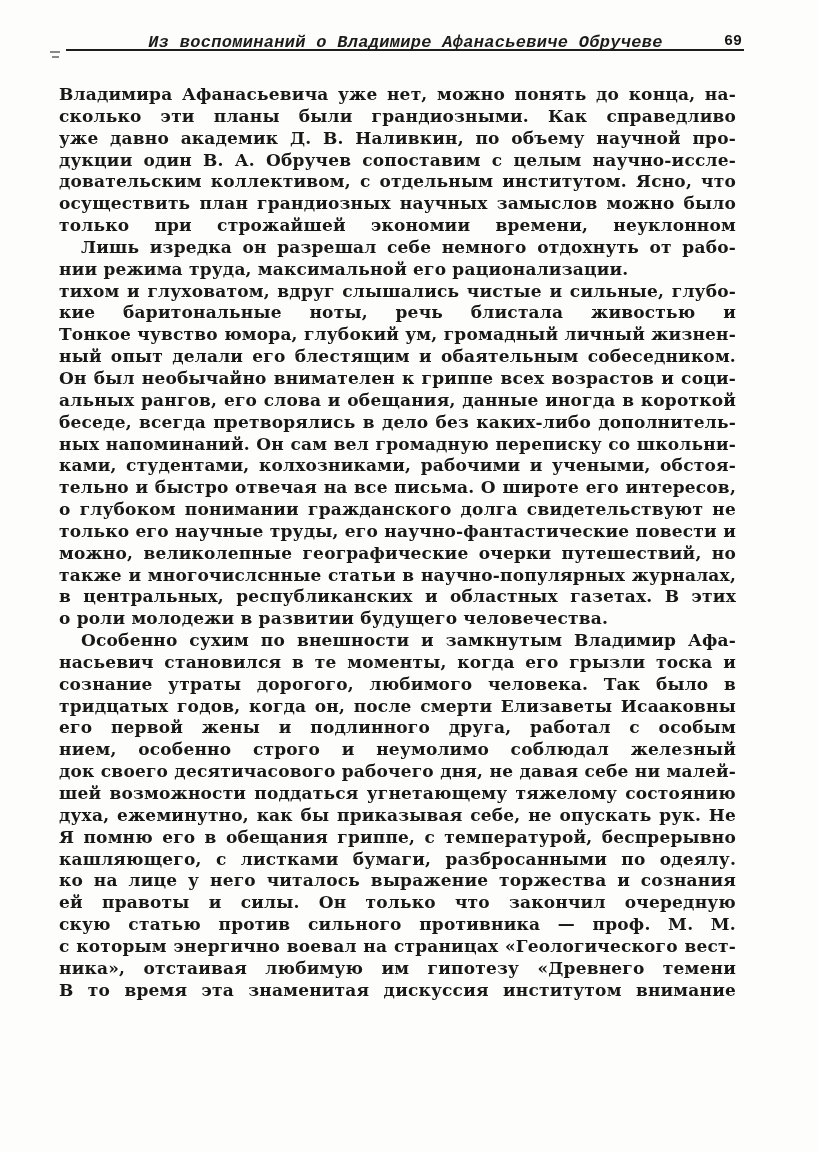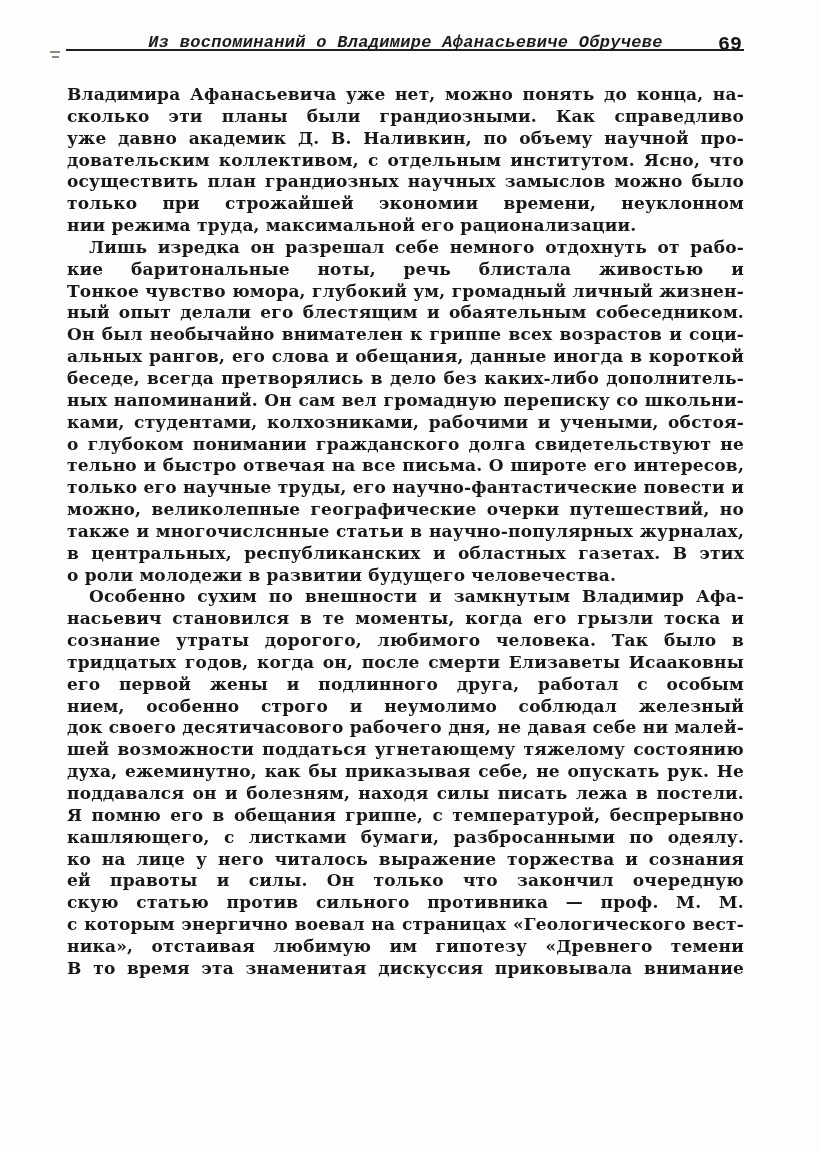--- a/index.html
+++ b/index.html
@@ -31,38 +31,38 @@
     font-size: 17px;
     letter-spacing: 0.3px;
     color: #1c1c1a;
   }
   .page-number {
     position: absolute;
     right: 2px;
     top: 0;
     font-style: normal;
     font-weight: 700;
-    font-size: 20px;
+    font-size: 15px;
     color: #161614;
   }
   .header-rule {
     position: absolute;
     left: 66px;
     top: 49px;
     width: 678px;
     height: 2px;
     background: #1d1d1b;
     box-shadow: 0 3px 0 -1px rgba(50,50,48,0.25);
   }
   .scan-speck { position: absolute; background: #8a8a86; }
   .speck-a { left: 50px; top: 51px; width: 10px; height: 2px; }
   .speck-b { left: 52px; top: 56px; width: 7px;  height: 2px; }
   .body-text {
     position: absolute;
-    left: 67px;
+    left: 59px;
     top: 84px;
     width: 677px;
     font-weight: 700;
     font-size: 17px;
     letter-spacing: 0.2px;
     color: #181816;
   }
   .line {
     height: 21.85px;
     line-height: 21.85px;
@@ -84,53 +84,54 @@
   </div>
 
   <div class="header-rule"></div>
   <div class="scan-speck speck-a"></div>
   <div class="scan-speck speck-b"></div>
 
   <div class="body-text">
       <div class="line">Владимира Афанасьевича уже нет, можно понять до конца, на-</div>
       <div class="line">сколько эти планы были грандиозными. Как справедливо отметил</div>
       <div class="line">уже давно академик Д. В. Наливкин, по объему научной про-</div>
+      <div class="line">дукции один В. А. Обручев сопоставим с целым научно-иссле-</div>
       <div class="line">довательским коллективом, с отдельным институтом. Ясно, что</div>
       <div class="line">осуществить план грандиозных научных замыслов можно было</div>
       <div class="line">только при строжайшей экономии времени, неуклонном соблюде-</div>
+      <div class="line indent">Лишь изредка он разрешал себе немного отдохнуть от рабо-</div>
       <div class="line lastline">нии режима труда, максимальной его рационализации.</div>
-      <div class="line indent">Лишь изредка он разрешал себе немного отдохнуть от рабо-</div>
+      <div class="line">тихом и глуховатом, вдруг слышались чистые и сильные, глубо-</div>
       <div class="line">кие баритональные ноты, речь блистала живостью и остроумием.</div>
       <div class="line">Тонкое чувство юмора, глубокий ум, громадный личный жизнен-</div>
       <div class="line">ный опыт делали его блестящим и обаятельным собеседником.</div>
       <div class="line">Он был необычайно внимателен к гриппе всех возрастов и соци-</div>
       <div class="line">альных рангов, его слова и обещания, данные иногда в короткой</div>
       <div class="line">беседе, всегда претворялись в дело без каких-либо дополнитель-</div>
       <div class="line">ных напоминаний. Он сам вел громадную переписку со школьни-</div>
       <div class="line">ками, студентами, колхозниками, рабочими и учеными, обстоя-</div>
+      <div class="line">тельно и быстро отвечая на все письма. О широте его интересов,</div>
       <div class="line">о глубоком понимании гражданского долга свидетельствуют не</div>
-      <div class="line">тельно и быстро отвечая на все письма. О широте его интересов,</div>
       <div class="line">только его научные труды, его научно-фантастические повести и</div>
       <div class="line">можно, великолепные географические очерки путешествий, но</div>
       <div class="line">также и многочислснные статьи в научно-популярных журналах,</div>
       <div class="line">в центральных, республиканских и областных газетах. В этих</div>
       <div class="line lastline">о роли молодежи в развитии будущего человечества.</div>
       <div class="line indent">Особенно сухим по внешности и замкнутым Владимир Афа-</div>
       <div class="line">насьевич становился в те моменты, когда его грызли тоска и горе,</div>
       <div class="line">сознание утраты дорогого, любимого человека. Так было в начале</div>
       <div class="line">тридцатых годов, когда он, после смерти Елизаветы Исааковны —</div>
       <div class="line">его первой жены и подлинного друга, работал с особым ожесточе-</div>
       <div class="line">нием, особенно строго и неумолимо соблюдал железный распоря-</div>
       <div class="line">док своего десятичасового рабочего дня, не давая себе ни малей-</div>
       <div class="line">шей возможности поддаться угнетающему тяжелому состоянию</div>
       <div class="line">духа, ежеминутно, как бы приказывая себе, не опускать рук. Не</div>
-      <div class="line">поддавался он и болезням, находя силы писать лежа в постели.</div>
       <div class="line">Я помню его в обещания гриппе, с температурой, беспрерывно</div>
       <div class="line">кашляющего, с листками бумаги, разбросанными по одеялу. Одна-</div>
       <div class="line">ко на лице у него читалось выражение торжества и сознания сво-</div>
       <div class="line">ей правоты и силы. Он только что закончил очередную полемиче-</div>
       <div class="line">скую статью против сильного противника — проф. М. М. Тетяева,</div>
       <div class="line">с которым энергично воевал на страницах «Геологического вест-</div>
       <div class="line">ника», отстаивая любимую им гипотезу «Древнего темени Азии».</div>
-      <div class="line">В то время эта знаменитая дискуссия приковывала внимание</div>
+      <div class="line">В то время эта знаменитая дискуссия институтом внимание</div>
     </div>
 
 </div>
 
 </body></html>

